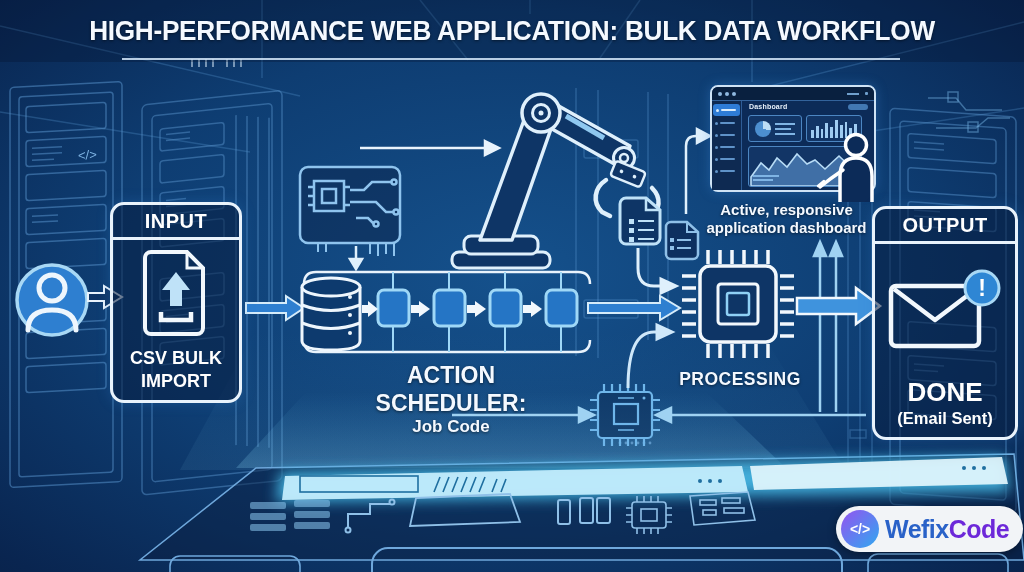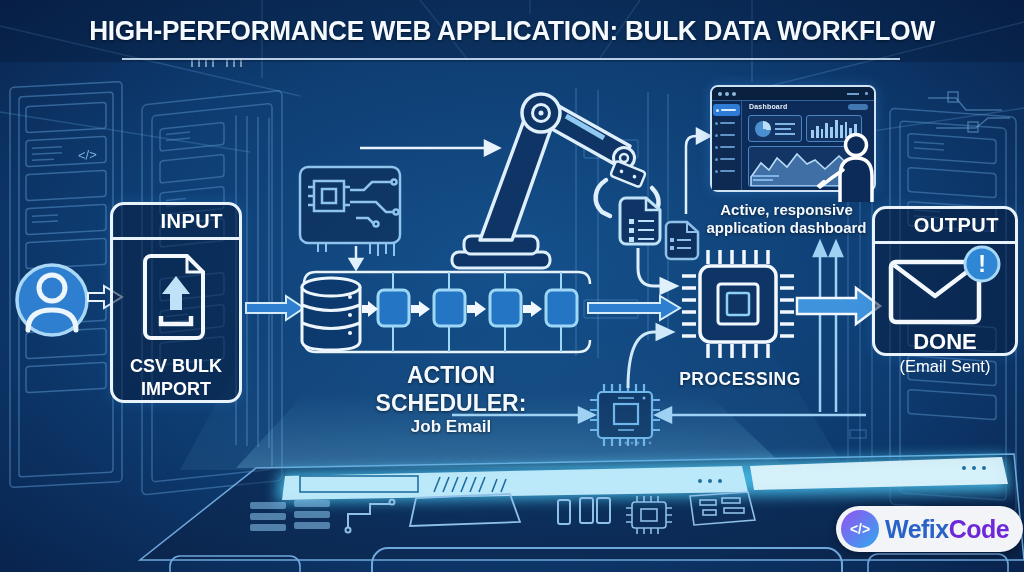--- a/index.html
+++ b/index.html
@@ -13,25 +13,25 @@
   svg{display:block;}
   
   .title-band{left:0;top:0;width:1024px;height:62px;background:rgba(4,16,38,.28);}
   .title{left:0;top:16px;width:1024px;text-align:center;color:#f4f9ff;
     font-size:27px;font-weight:800;letter-spacing:-.3px;transform:scaleX(.97);
     text-shadow:0 1px 3px rgba(0,0,0,.5);}
   .title-rule{left:122px;top:58px;width:778px;height:2px;background:rgba(214,233,250,.85);}
   
   .card{border:3px solid #e9f3fc;border-radius:14px;background:rgba(8,30,63,.55);
     box-shadow:0 0 14px rgba(50,130,210,.28);color:#fff;display:flex;flex-direction:column;}
-  .card-header{text-align:right;font-weight:800;font-size:20px;letter-spacing:.5px;
-    padding:5px 16px 4px;border-bottom:3px solid #e9f3fc;}
+  .card-header{text-align:center;font-weight:800;font-size:20px;letter-spacing:.5px;
+    padding:5px 0 4px;border-bottom:3px solid #e9f3fc;}
   .card-body{flex:1;display:flex;flex-direction:column;align-items:center;justify-content:center;}
-  .card-label{text-align:center;font-weight:800;font-size:18px;line-height:1.25;}
-  .card-label .sub{font-weight:400;font-size:16.5px;}
+  .card-label{text-align:center;font-weight:800;font-size:18px;line-height:1.25;padding-bottom:8px;}
+  .card-label .sub{font-weight:700;font-size:16.5px;}
   
   .flabel{color:#f4f9ff;font-weight:800;text-align:center;line-height:1.22;
     text-shadow:0 1px 3px rgba(0,0,0,.55);}
   
   .dash{left:710px;top:85px;width:166px;height:107px;border:2px solid #cfe3f5;border-radius:8px;
     background:#0c2b58;box-shadow:0 0 12px rgba(60,140,220,.35);}
   .dash-titlebar{height:14px;background:#09203f;border-radius:6px 6px 0 0;border-bottom:1px solid #33639c;
     display:flex;align-items:center;padding:0 6px;gap:3px;}
   .dash-dot{width:4px;height:4px;border-radius:50%;background:#8fb8e0;}
   .dash-dash{width:12px;height:2px;background:#6f9fcc;margin-left:auto;}
@@ -417,21 +417,21 @@
     </div>
     <div class="card-label">
       <div>CSV BULK</div>
       <div>IMPORT</div>
     </div>
   </div>
 
 
   <div class="abs flabel" style="left:337px;top:361px;width:228px;">
     <div style="font-size:23px;">ACTION SCHEDULER:</div>
-    <div style="font-size:17px;">Job Email</div>
+    <div style="font-size:17px;">Job Code</div>
   </div>
 
   <div class="abs dash">
     <div class="dash-titlebar">
       <span class="dash-dot"></span>
       <span class="dash-dot"></span>
       <span class="dash-dot"></span>
       <span class="dash-dash"></span>
       <span class="dash-mini"></span>
     </div>
@@ -502,32 +502,32 @@
     </svg>
   </div>
 
   <div class="abs flabel" style="left:655px;top:369px;width:170px;font-size:17.5px;letter-spacing:.5px;">PROCESSING</div>
 
   <div class="abs flabel" style="left:694px;top:201px;width:185px;font-size:15px;">
     <div>Active, responsive</div>
     <div>application dashboard</div>
   </div>
 
-  <div class="abs card" style="left:872px;top:206px;width:146px;height:150px;">
+  <div class="abs card" style="left:872px;top:206px;width:146px;height:234px;">
     <div class="card-header">OUTPUT</div>
     <div class="card-body" style="position:relative;">
       <svg width="116" height="84" viewBox="0 0 116 84">
         <rect x="4" y="18" width="88" height="60" rx="5" fill="none" stroke="#f2f8fd" stroke-width="4.5"></rect>
         <path d="M7,21 L48,52 L89,21" fill="none" stroke="#f2f8fd" stroke-width="4.5" stroke-linejoin="round"></path>
         <circle cx="95" cy="20" r="17" fill="#2e86d4" stroke="#a8d8f5" stroke-width="3"></circle>
         <text x="95" y="28" text-anchor="middle" font-size="23" font-weight="bold" fill="#ffffff">!</text>
       </svg>
     </div>
     <div class="card-label">
-      <div style="font-size:22px;">DONE</div>
+      <div style="font-size:26px;">DONE</div>
       <div class="sub">(Email Sent)</div>
     </div>
   </div>
 
   <div class="abs logo">
     <div class="logo-badge">
       <span>&lt;/&gt;</span>
     </div>
     <div class="logo-text"><span class="p1">Wefix</span><span class="p2">Code</span></div>
   </div>

